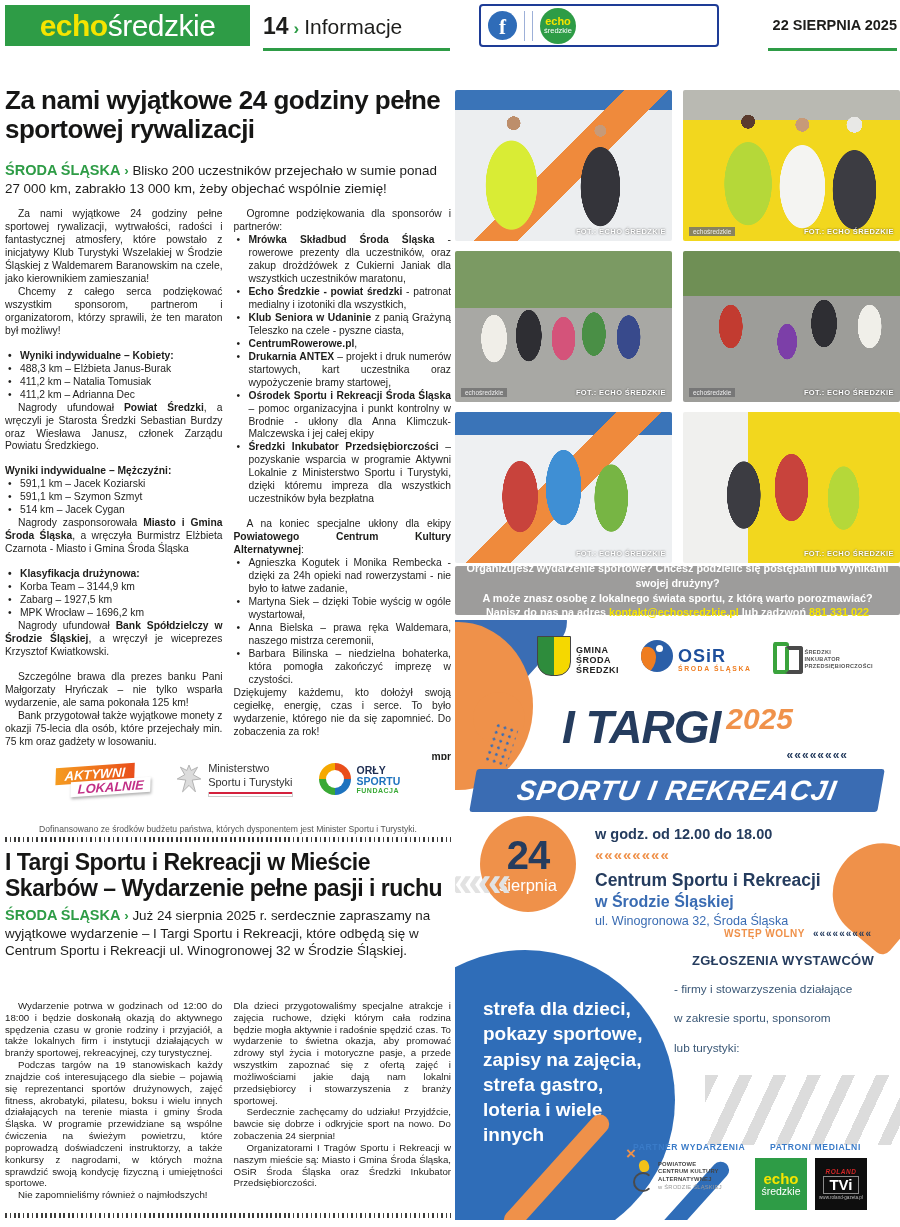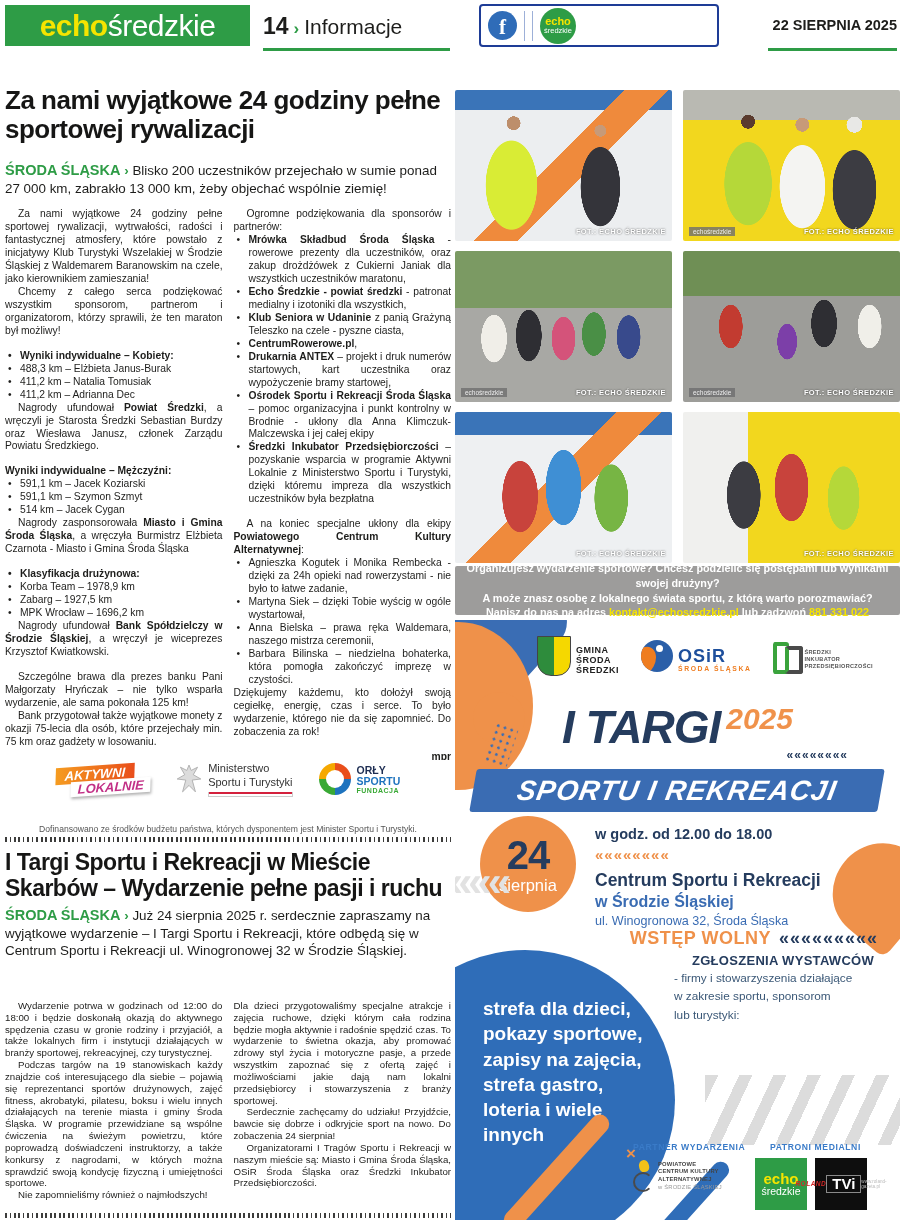--- a/index.html
+++ b/index.html
@@ -170,46 +170,46 @@
   .po-date-circle .d{color:#253c5e;font-weight:800;font-size:40px;letter-spacing:-1px}
   .po-date-circle .m{color:#fff;font-weight:400;font-size:16.5px;margin-top:2px}
   .po-hours{position:absolute;left:140px;top:206px;color:#253c5e;font-weight:800;font-size:14.5px}
   .po-chev-orange{position:absolute;left:140px;top:226px;color:#ef914a;font-weight:800;font-size:15px;letter-spacing:1px}
   .po-venue{position:absolute;left:140px;top:250px;color:#253c5e;font-weight:800;font-size:17.5px}
   .po-city{position:absolute;left:140px;top:273px;color:#3a6cb3;font-weight:600;font-size:16px}
   .po-addr{position:absolute;left:140px;top:294px;color:#3a6cb3;font-size:12.6px}
   .po-chev-grey{position:absolute;left:-6px;top:238px;color:#e2e2e2;font-weight:800;font-size:42px;letter-spacing:-4px}
   .po-heart{position:absolute;right:-26px;top:222px;width:92px;height:98px;background:#ef914a;
             border-radius:50% 50% 10% 50%;transform:rotate(40deg)}
-  .po-free{position:absolute;right:22px;top:308px;font-size:18px;font-weight:800;white-space:nowrap}
+  .po-free{position:absolute;right:28px;top:308px;font-size:10px;font-weight:800;white-space:nowrap}
   .po-free .f1{color:#ef914a;letter-spacing:.5px}
   .po-free .f2{color:#253c5e;margin-left:8px;letter-spacing:1px}
   .po-blue-circle{position:absolute;left:-80px;top:330px;width:300px;height:300px;background:#2f6db8;border-radius:50%}
   .po-attr{position:absolute;left:28px;top:376px;color:#fff;font-weight:800;font-size:19px;line-height:1.33}
   .po-exh{position:absolute;right:8px;top:333px;width:218px}
   .po-exh .et{color:#253c5e;font-weight:800;font-size:13px;text-align:center;letter-spacing:.3px}
-  .po-exh .el{color:#3b5877;font-size:11.8px;margin-top:3px;line-height:1.3}
+  .po-exh .el{color:#3b5877;font-size:11.8px;margin-top:14px;line-height:1.3}
   .po-exh .tel{color:#253c5e;font-weight:800;font-size:23px;letter-spacing:-.5px;margin-top:6px}
   .po-stripes{position:absolute;right:0;top:455px;width:195px;height:70px;
               background:repeating-linear-gradient(115deg,#dcdcdc 0 12px,transparent 12px 31px)}
   .po-partner-label{position:absolute;left:178px;top:522px;color:#3a7bc8;font-weight:700;font-size:8.6px;letter-spacing:.6px}
   .po-pcka{position:absolute;left:176px;top:540px;display:flex;align-items:center;gap:5px}
   .pcka-ic{width:22px;height:32px;position:relative}
   .pcka-ic::before{content:"";position:absolute;left:8px;top:0;width:10px;height:12px;background:#f2c21a;
                    border-radius:50% 50% 40% 40%;transform:rotate(-12deg)}
   .pcka-ic::after{content:"";position:absolute;left:2px;top:12px;width:16px;height:16px;border:2.5px solid #4a4a4a;
                   border-right-color:transparent;border-radius:50%}
   .pcka-txt{font-size:5.8px;font-weight:800;color:#444;line-height:1.3;letter-spacing:.2px}
   .pcka-txt .dim{color:#999;font-weight:400}
   .po-patrons-label{position:absolute;left:315px;top:522px;color:#3a7bc8;font-weight:700;font-size:8.6px;letter-spacing:.6px}
   .pecho{position:absolute;left:300px;top:538px;width:52px;height:52px;background:#2e9c46;display:flex;flex-direction:column;
          align-items:center;justify-content:center;line-height:1.05}
   .pecho .e{color:#f5e400;font-weight:800;font-size:15px}
   .pecho .s{color:#fff;font-size:10.5px}
-  .tvi{position:absolute;left:360px;top:538px;width:52px;height:52px;background:#0e0e0e;display:flex;
+  .tvi{position:absolute;left:360px;top:538px;width:52px;height:52px;background:#0e0e0e;display:flex;flex-direction:column;
        align-items:center;justify-content:center;line-height:1.1}
   .tvi .r{color:#d42626;font-weight:800;font-style:italic;font-size:6.5px;letter-spacing:.5px}
   .tvi .t{color:#fff;font-weight:800;font-size:15px;border:1px solid #8a8a8a;padding:0 5px;margin:1px 0}
   .tvi .u{color:#bbb;font-size:4.6px}
   .po-stripe-o{position:absolute;left:92px;top:478px;width:19px;height:148px;background:#ef914a;border-radius:10px;
                transform:rotate(42deg)}
   .po-stripe-b{position:absolute;left:232px;top:532px;width:17px;height:92px;background:#2f6db8;border-radius:9px;
                transform:rotate(42deg)}
   .po-x{position:absolute;left:171px;top:524px;color:#ef914a;font-weight:800;font-size:17px}
 </style>
@@ -255,21 +255,21 @@
         <div class="blk li"><span></span><b></b><span>488,3 km – Elżbieta Janus-Burak</span></div>
         <div class="blk li"><span></span><b></b><span>411,2 km – Natalia Tomusiak</span></div>
         <div class="blk li"><span></span><b></b><span>411,2 km – Adrianna Dec</span></div>
         <div class="blk p"><span>Nagrody ufundował </span><b>Powiat Średzki</b><span>, a wręczyli je Starosta Średzki Sebastian Burdzy oraz Wiesława Janusz, członek Zarządu Powiatu Średzkiego.</span></div>
         <div class="blk h2"><span></span><b></b><span>Wyniki indywidualne – Mężczyźni:</span></div>
         <div class="blk li"><span></span><b></b><span>591,1 km – Jacek Koziarski</span></div>
         <div class="blk li"><span></span><b></b><span>591,1 km – Szymon Szmyt</span></div>
         <div class="blk li"><span></span><b></b><span>514 km – Jacek Cygan</span></div>
         <div class="blk p"><span>Nagrody zasponsorowała </span><b>Miasto i Gmina Środa Śląska</b><span>, a wręczyła Burmistrz Elżbieta Czarnota - Miasto i Gmina Środa Śląska</span></div>
         <div class="blk h"><span></span><b></b><span>Klasyfikacja drużynowa:</span></div>
-        <div class="blk li"><span></span><b></b><span>Korba Team – 1978,9 km</span></div>
+        <div class="blk li"><span></span><b></b><span>Korba Team – 3144,9 km</span></div>
         <div class="blk li"><span></span><b></b><span>Zabarg – 1927,5 km</span></div>
         <div class="blk li"><span></span><b></b><span>MPK Wrocław – 1696,2 km</span></div>
         <div class="blk p"><span>Nagrody ufundował </span><b>Bank Spółdzielczy w Środzie Śląskiej</b><span>, a wręczył je wiceprezes Krzysztof Kwiatkowski.</span></div>
         <div class="blk p mt"><span></span><b></b><span>Szczególne brawa dla prezes banku Pani Małgorzaty Hryńczak – nie tylko wsparła wydarzenie, ale sama pokonała 125 km!</span></div>
         <div class="blk p"><span></span><b></b><span>Bank przygotował także wyjątkowe monety z okazji 75-lecia dla osób, które przejechały min. 75 km oraz gadżety w losowaniu.</span></div>
       </div>
     <div class="col">
 
     <div class="blk p"><span></span><b></b><span>Ogromne podziękowania dla sponsorów i partnerów:</span></div>
         <div class="blk li"><span></span><b>Mrówka Składbud Środa Śląska</b><span> - rowerowe prezenty dla uczestników, oraz zakup drożdżówek z Cukierni Janiak dla wszystkich uczestników maratonu,</span></div>

